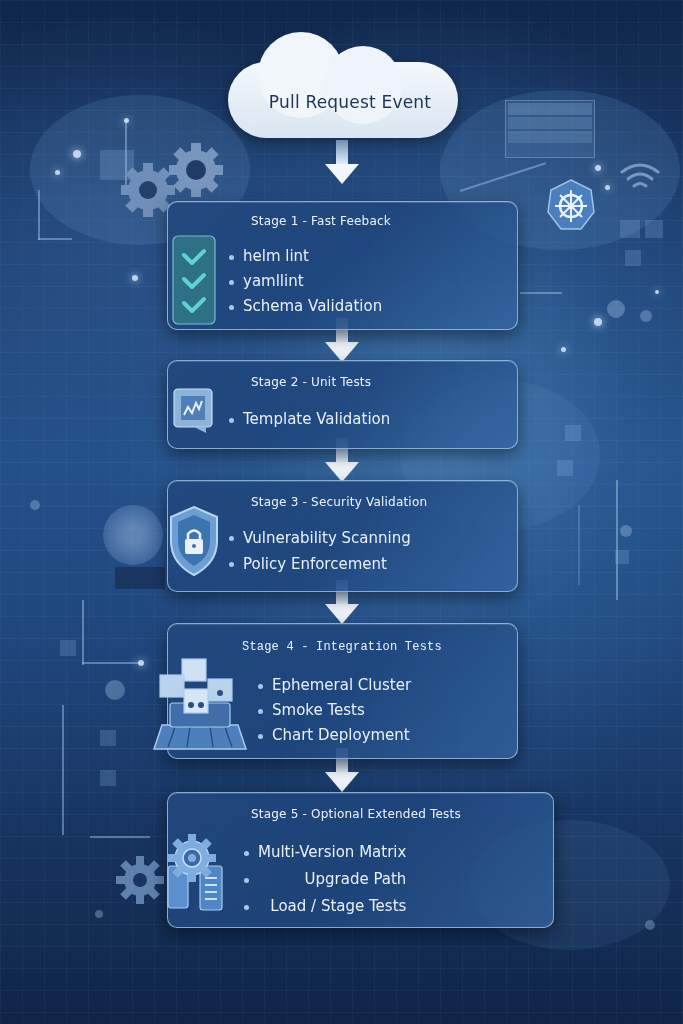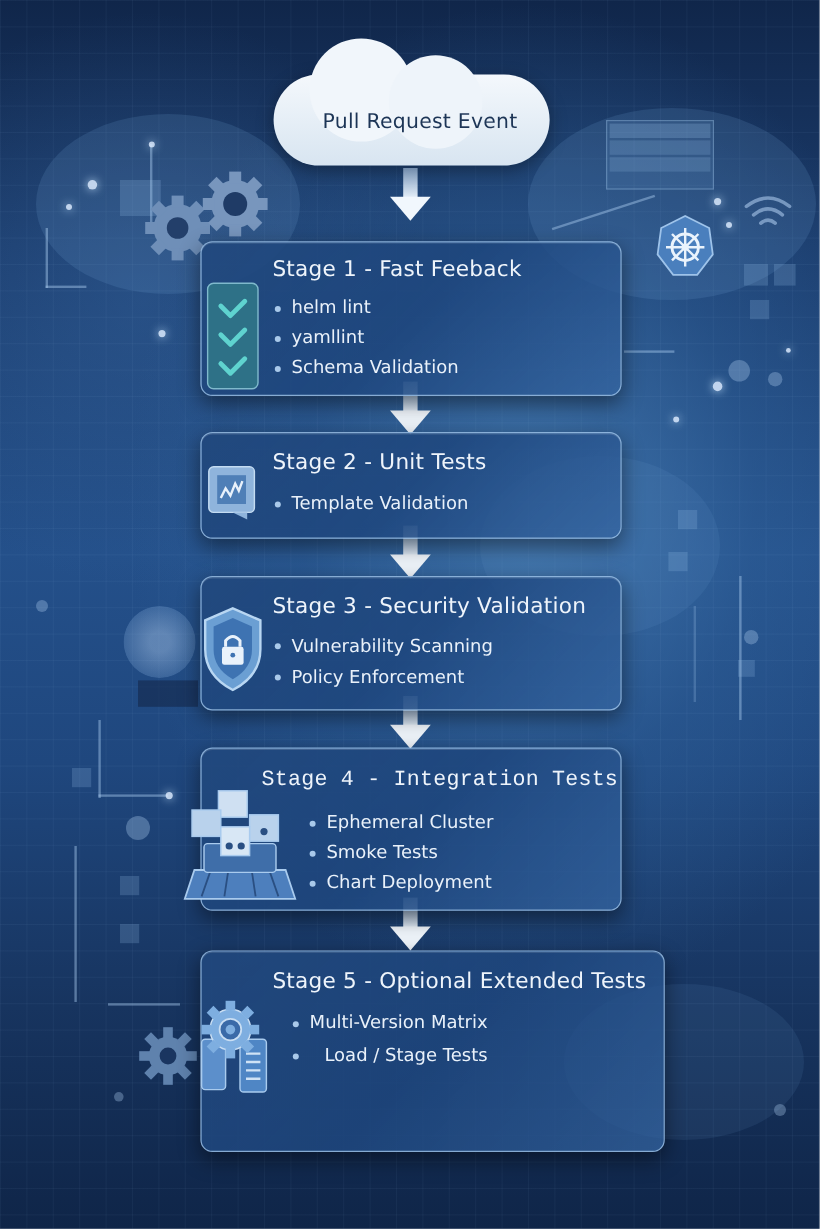--- a/index.html
+++ b/index.html
@@ -60,21 +60,21 @@
 
   
   .stage {
     position: absolute;
     border-radius: 10px;
     border: 1.5px solid rgba(170,205,240,0.75);
     background: linear-gradient(135deg, rgba(33,72,125,0.92) 0%, rgba(30,70,125,0.88) 50%, rgba(52,100,160,0.75) 100%);
     box-shadow: 0 6px 18px rgba(0,0,0,0.45), inset 0 1px 0 rgba(255,255,255,0.15);
   }
   .stage-title {
-    position: absolute; font-size: 18px; color: #eef4fb; white-space: nowrap; letter-spacing: 0.2px;
+    position: absolute; font-size: 12px; color: #eef4fb; white-space: nowrap; letter-spacing: 0.2px; margin-left: 24px;
   }
   .items { position: absolute; list-style: none; }
   .items li {
     font-size: 15px; color: #e9f1fa; white-space: nowrap; position: relative; padding-left: 14px;
   }
   .items li::before {
     content: ""; position: absolute; left: 0; top: 50%; width: 5px; height: 5px; margin-top: -2px;
     border-radius: 50%; background: #a9c9ea;
   }
   .icon { position: absolute; }
@@ -300,24 +300,25 @@
     <rect x="32" y="4" width="24" height="22" fill="#cfe0f2"></rect>
     <rect x="10" y="20" width="24" height="22" fill="#b9d2ec"></rect>
     <rect x="58" y="24" width="24" height="22" fill="#b9d2ec"></rect>
     <rect x="34" y="34" width="24" height="24" fill="#d8e7f5"></rect>
   </g>
   <circle cx="41" cy="50" r="3" fill="#2a4f82"></circle>
     <circle cx="51" cy="50" r="3" fill="#2a4f82"></circle>
   <circle cx="70" cy="38" r="3" fill="#2a4f82"></circle>
 </svg>
 
-<div class="stage" style="left:167px;top:792px;width:387px;height:168px;">
+<div class="stage" style="left:167px;top:792px;width:387px;height:136px;">
   <div class="stage-title" style="left:59px;top:14px;">Stage 5 - Optional Extended Tests</div>
   <ul class="items" style="left:76px;top:46px;line-height:27px;text-align:right;">
     <li>Multi-Version Matrix</li>
+    <li>Upgrade Path</li>
     <li>Load / Stage Tests</li>
   </ul>
 </div>
 <svg class="icon" style="position:absolute;left:162px;top:832px;" width="70" height="80" viewBox="0 0 70 80">
   <rect x="6" y="34" width="20" height="42" rx="3" fill="#5c8fcb" stroke="#a9cbee" stroke-width="1.2"></rect>
   <rect x="38" y="34" width="22" height="44" rx="3" fill="#4f86c5" stroke="#a9cbee" stroke-width="1.2"></rect>
   <g stroke="#cfe2f5" stroke-width="2">
       <line x1="43" y1="46" x2="55" y2="46"></line>
       <line x1="43" y1="53" x2="55" y2="53"></line>
       <line x1="43" y1="60" x2="55" y2="60"></line>

